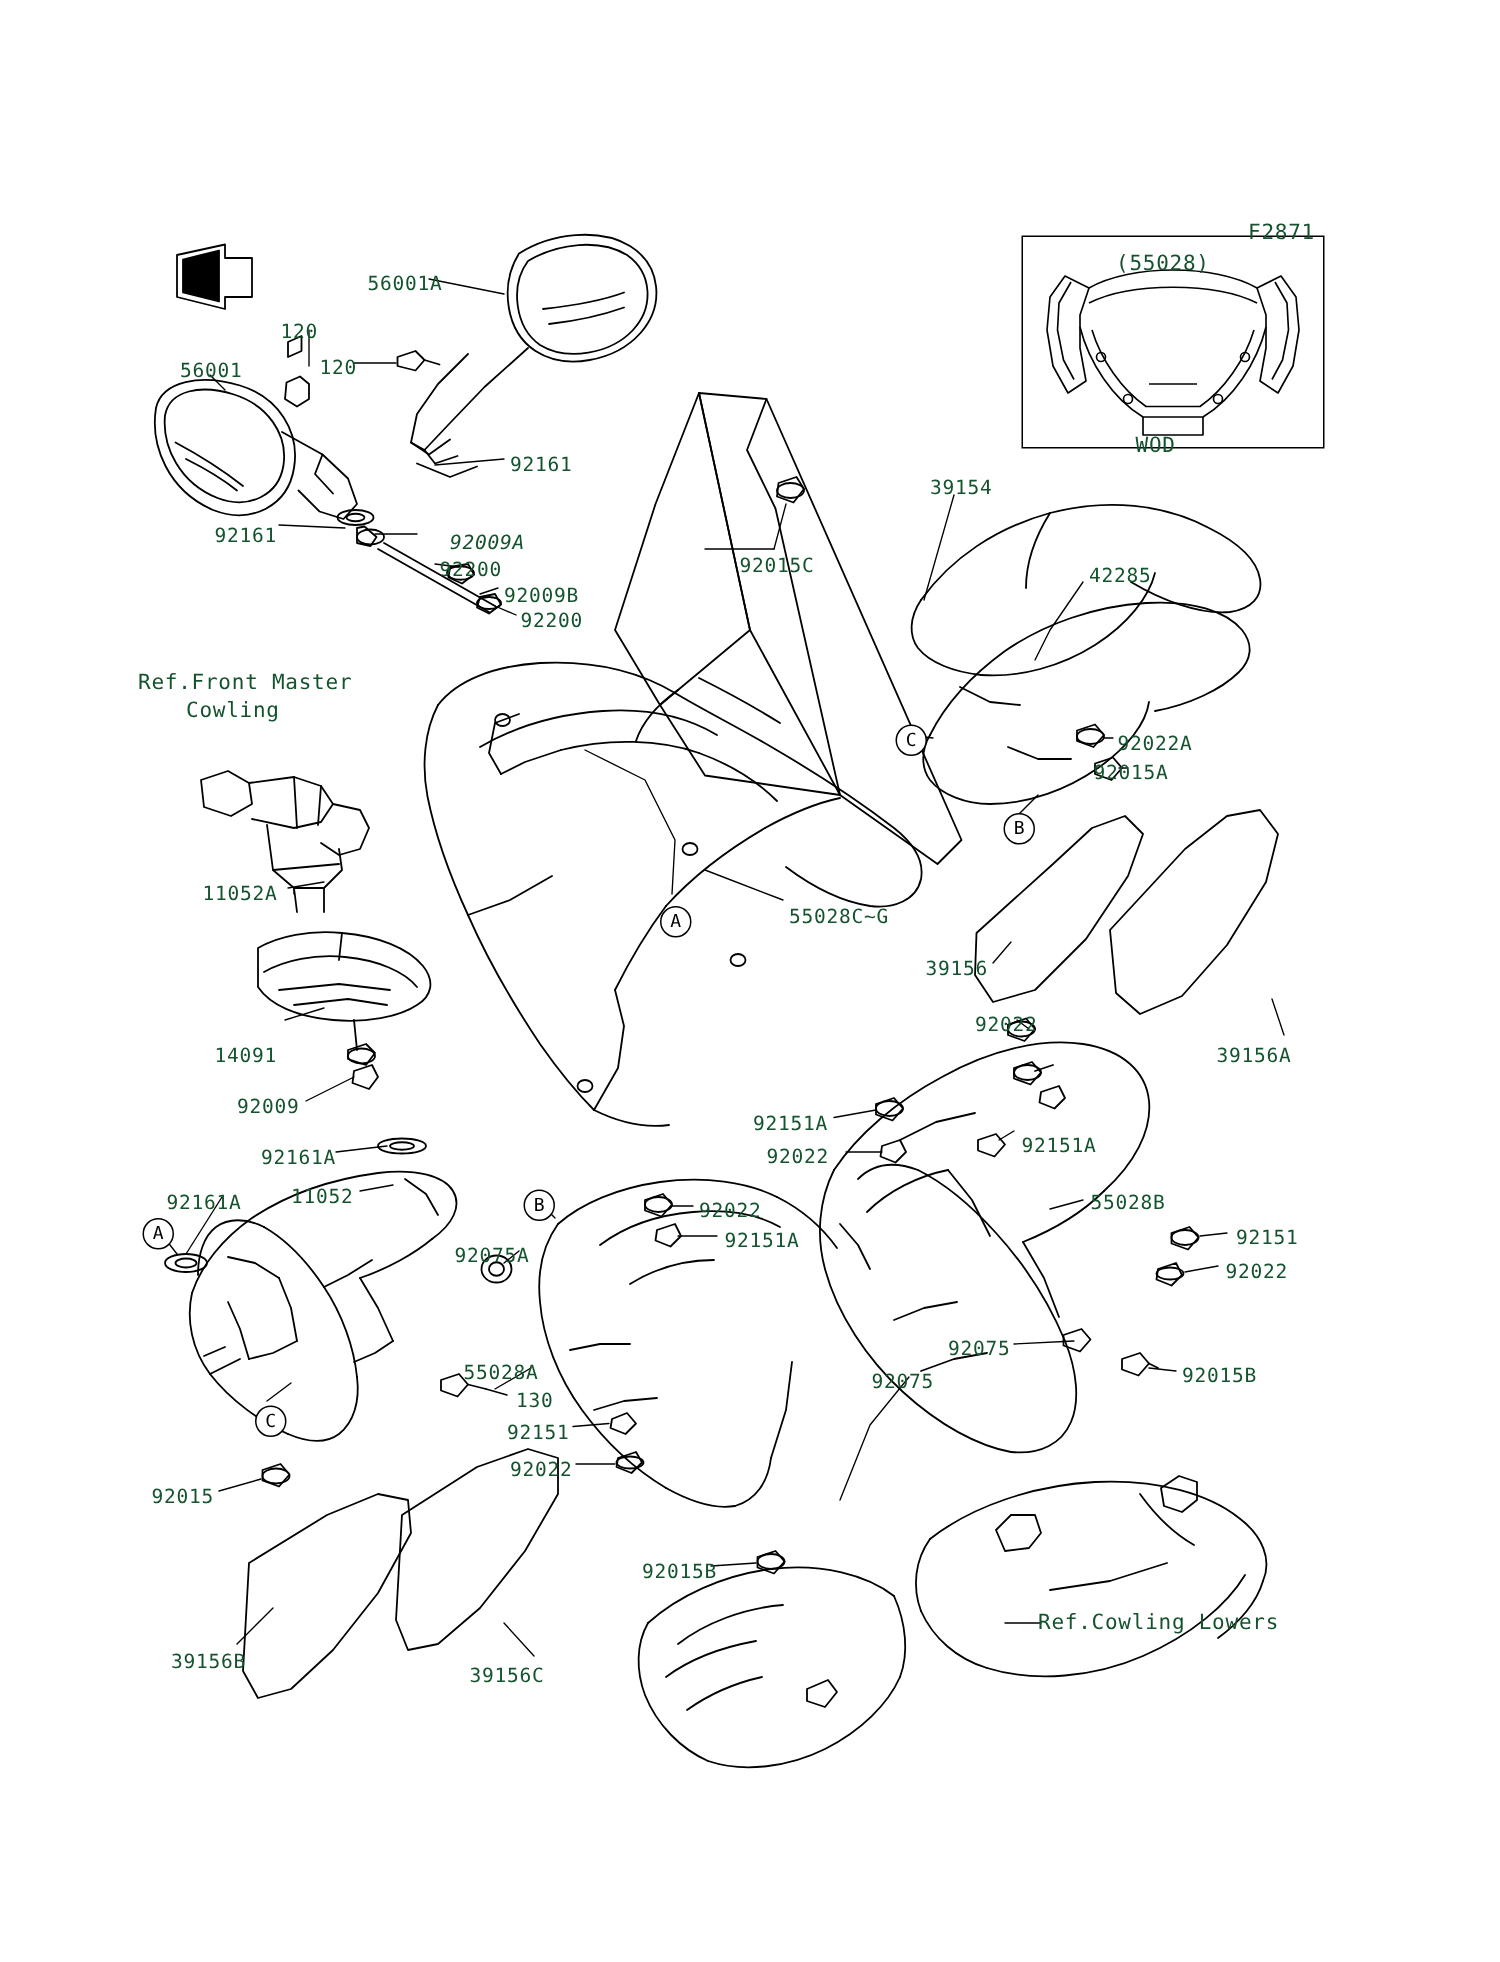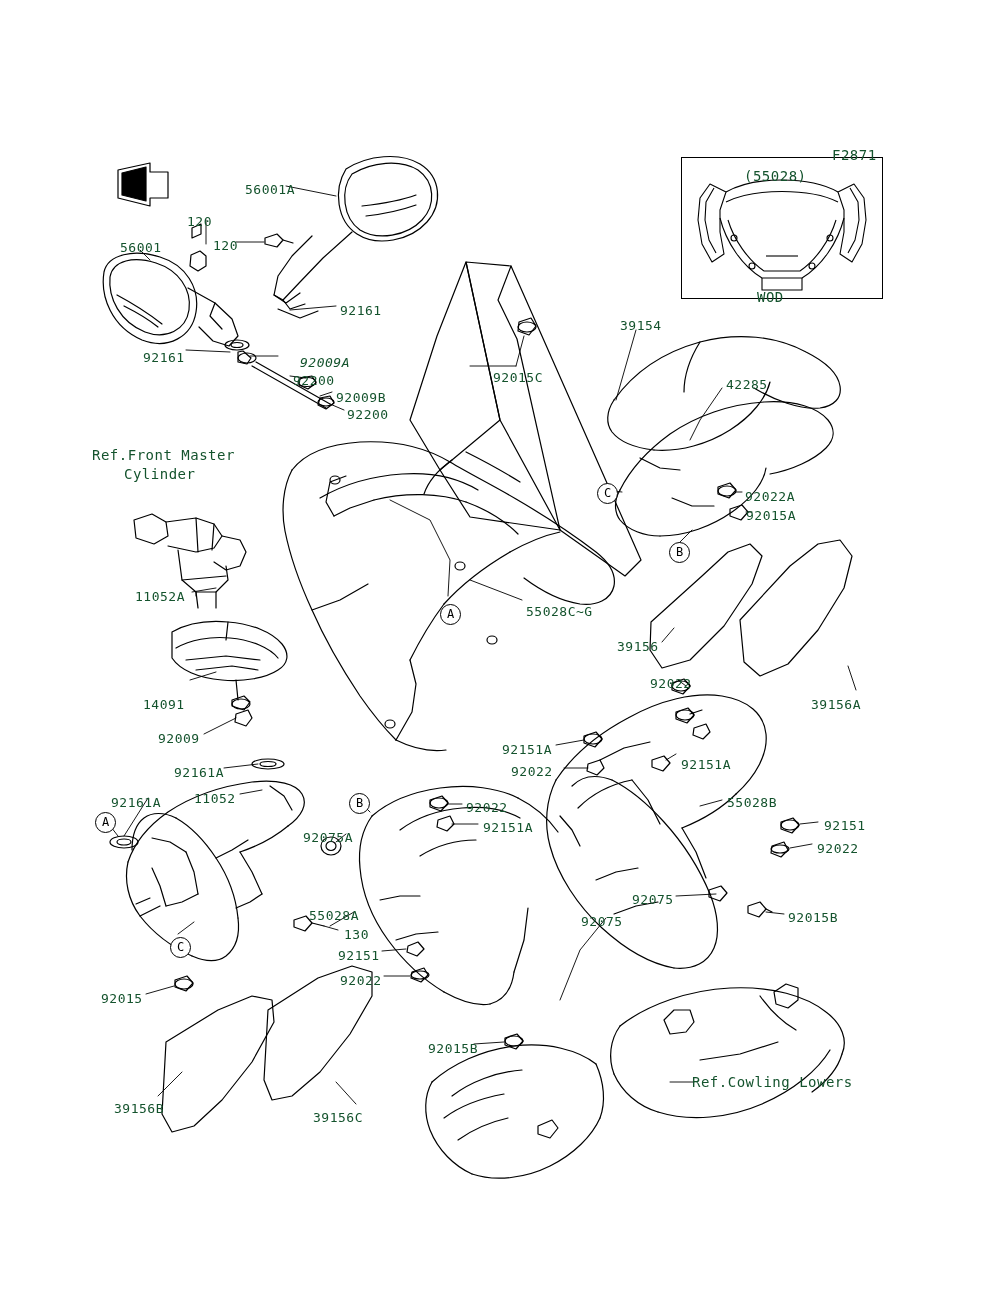--- a/index.html
+++ b/index.html
@@ -363,39 +363,39 @@
         <circle cx="130" cy="108" r="3"></circle>
       </g>
     </svg>
   </div>
 
   <div class="label big" style="left:832px; top:147px;">F2871</div>
   <div class="label big" style="left:744px; top:168px;">(55028)</div>
   <div class="label big" style="left:757px; top:289px;">WOD</div>
 
   <div class="label big" style="left:92px; top:447px;">Ref.Front Master</div>
-  <div class="label big" style="left:124px; top:466px;">Cylinder</div>
+  <div class="label big" style="left:124px; top:466px;">Cowling</div>
   <div class="label big" style="left:692px; top:1074px;">Ref.Cowling Lowers</div>
 
   <div id="callouts">
       <div class="label" style="left: 245px; top: 182px;">56001A</div>
       <div class="label" style="left: 187px; top: 214px;">120</div>
       <div class="label" style="left: 213px; top: 238px;">120</div>
       <div class="label" style="left: 100px; top: 240px; margin-left: 20px;">56001</div>
       <div class="label" style="left: 340px; top: 303px;">92161</div>
       <div class="label" style="left: 143px; top: 350px;">92161</div>
       <div class="label" style="left: 300px; top: 355px; font-style: italic;">92009A</div>
       <div class="label" style="left: 293px; top: 373px;">92200</div>
       <div class="label" style="left: 336px; top: 390px; text-align: right;">92009B</div>
       <div class="label" style="left: 347px; top: 407px;">92200</div>
       <div class="label" style="left: 493px; top: 370px;">92015C</div>
       <div class="label" style="left: 620px; top: 318px;">39154</div>
       <div class="label" style="left: 726px; top: 377px;">42285</div>
       <div class="label" style="left: 745px; top: 489px; text-align: right;">92022A</div>
-      <div class="label" style="left: 746px; top: 508px;">92015A</div>
+      <div class="label" style="left: 729px; top: 508px;">92015A</div>
       <div class="label" style="left: 135px; top: 589px;">11052A</div>
       <div class="label" style="left: 143px; top: 677px; margin-top: 20px;">14091</div>
       <div class="label" style="left: 158px; top: 731px;">92009</div>
       <div class="label" style="left: 526px; top: 604px;">55028C~G</div>
       <div class="label" style="left: 617px; top: 639px;">39156</div>
       <div class="label" style="left: 811px; top: 697px;">39156A</div>
       <div class="label" style="left: 650px; top: 676px;">92022</div>
       <div class="label" style="left: 502px; top: 742px;">92151A</div>
       <div class="label" style="left: 511px; top: 764px;">92022</div>
       <div class="label" style="left: 681px; top: 757px;">92151A</div>

